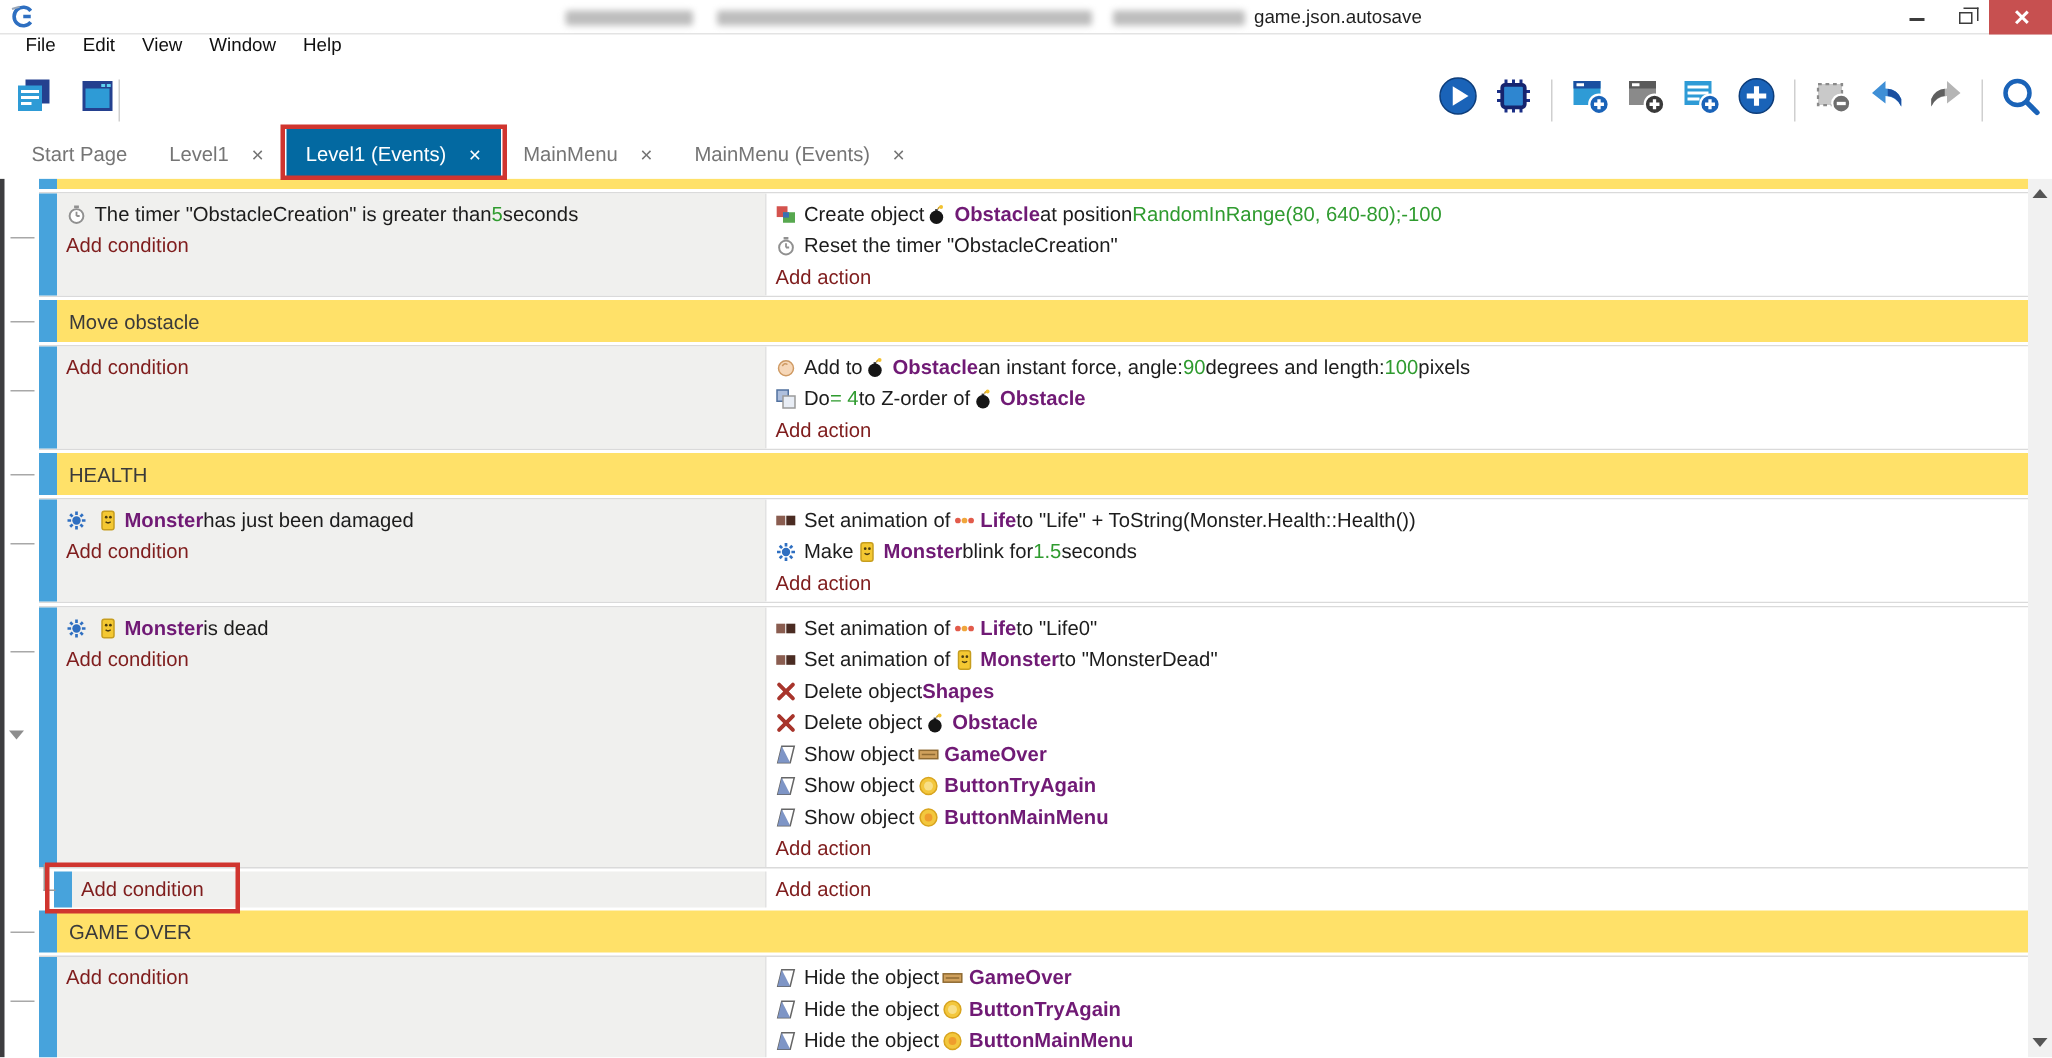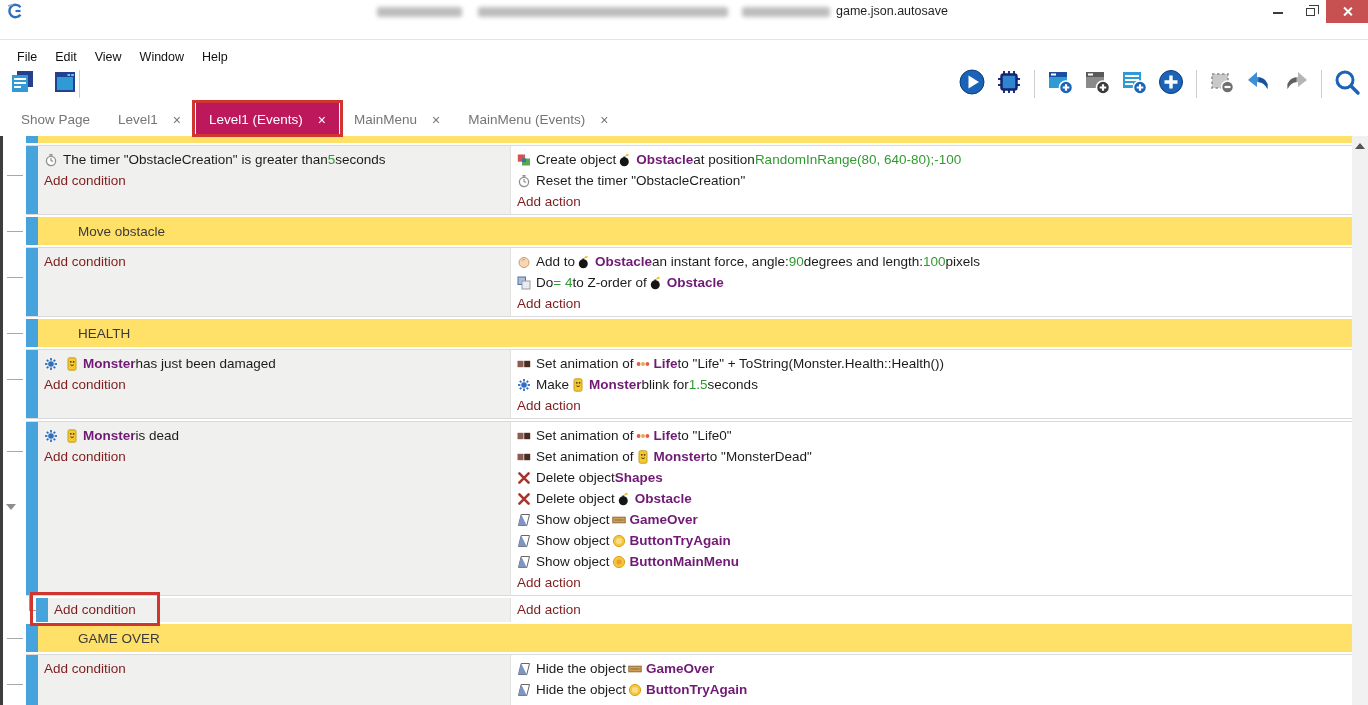--- a/index.html
+++ b/index.html
@@ -1,68 +1,68 @@
 <!DOCTYPE html>
 <html><head>
 <meta charset="utf-8">
 <style>
   * {margin:0; padding:0; box-sizing:border-box;}
   html,body {width:1368px; height:705px; overflow:hidden; background:#fff;
     font-family:"Liberation Sans", sans-serif; position:relative;}
 
   
-  .titlebar {height:40px; background:#fff; border-bottom:1px solid #e4e4e4; position:relative;}
+  .titlebar {height:23px; background:#fff; border-bottom:1px solid #e4e4e4; position:relative;}
   .logo {position:absolute; left:7px; top:3px;}
   .blur {position:absolute; top:7px; height:10px; background:#bdbdbd; border-radius:2px; filter:blur(2px);}
   .blur1 {left:377px; width:85px;}
   .blur2 {left:478px; width:250px;}
   .blur3 {left:742px; width:88px;}
   .wtitle {position:absolute; left:836px; top:4px; font-size:12.5px; color:#1f1f1f;}
   .wc {position:absolute; right:0; top:0; height:23px; display:flex;}
   .wbtn {width:32px; height:23px; position:relative;}
   .min-glyph {width:10px; border-top:2px solid #3c3c3c; margin:12px auto 0;}
   .restore-glyph {width:9px; height:8px; border:1px solid #3c3c3c; margin:8px auto 0; position:relative; background:#fff;}
   .restore-glyph:before {content:''; position:absolute; left:2px; top:-4px; width:9px; height:8px;
     border:1px solid #3c3c3c; border-bottom:none; border-left:none;}
   .wclose {width:42px; background:#c75050;}
   .x-glyph {position:relative; width:11px; height:11px; margin:6px auto 0;}
   .x-glyph:before,.x-glyph:after {content:''; position:absolute; left:5px; top:0; width:1.6px; height:11px; background:#fff;}
   .x-glyph:before {transform:rotate(45deg);} .x-glyph:after {transform:rotate(-45deg);}
 
   
-  .menubar {height:24px; background:#fff; display:flex; align-items:flex-end; padding-left:8px;}
+  .menubar {height:24px; background:#fff; display:flex; align-items:flex-start; padding-left:8px;}
   .menu-item {font-size:12.5px; color:#101010; padding:0 9px;}
 
   
   .toolbar {height:39px; background:#fff; position:relative; display:flex; align-items:center;}
   .tb-left {display:flex; align-items:center; gap:12px; padding-left:8px;}
   .tb-right {position:absolute; right:6px; top:0; height:39px; display:flex; align-items:center; gap:7px;}
   .tb-sep {width:1px; height:28px; background:#cfcfcf; margin:0 3px;}
   .tbtn {width:30px; height:30px; display:flex; align-items:center; justify-content:center;}
 
   
   .tabbar {height:33px; background:#fff; display:flex; align-items:stretch; padding-left:8px; overflow:visible; position:relative; z-index:6;}
   .tab {display:flex; align-items:center; padding:0 13px; font-size:13.5px; color:#757575; position:relative; margin-right:2px; white-space:nowrap;}
   .tab .tabx {margin-left:15px; font-size:14px; color:#757575;}
-  .tab.active {background:#be185d; color:#fff;justify-content:center;}
+  .tab.active {background:#0369a1; color:#fff;justify-content:center;}
   .tab.active .tabx {color:#fff;}
   .ann-ring {position:absolute; left:-4px; right:-4px; top:-3px; bottom:-1px; border:3px solid #d0352f; pointer-events:none;}
 
   
   .events {position:relative; height:586px; background:#fff; overflow:hidden;}
   .edge {position:absolute; left:0; top:0; width:3px; height:100%; background:#3d3d40; z-index:2;}
   .gutter {position:absolute; left:0; top:0; width:26px; height:100%; z-index:1;}
   .tick {position:absolute; left:7px; width:16px; height:0; border-top:1px solid #a8a8a8;}
   .garrow {position:absolute; left:6px; width:0; height:0; border-left:5px solid transparent;
     border-right:5px solid transparent; border-top:6px solid #8d8d8d;}
   .rows {position:absolute; left:26px; top:0; right:16px;}
   .row {display:flex; margin-bottom:2px; position:relative;}
   .bar {width:12px; background:#47a3dc; flex:none;}
   .row.group {height:28px; background:transparent;}
-  .gbody {flex:1; background:#ffe169; display:flex; align-items:center;padding-left:32px;}
+  .gbody {flex:1; background:#ffe169; display:flex; align-items:center;}
   .glabel {font-size:13.5px; color:#3a3a3a; padding-left:8px;}
   .row.gpartial {height:7px;}
   .row.event {border-top:1px solid #dadada; border-bottom:1px solid #dadada;}
   .cond {width:472px; flex:none; background:#f0f0ee; padding:3px 0 2px;}
   .act {flex:1; background:#fff; border-left:1px solid #e2e2e2; padding:3px 0 2px;}
   .line {height:21px; line-height:21px; padding-left:6px; font-size:13.5px; color:#1c1c1c;
     white-space:nowrap; display:flex; align-items:center; overflow:hidden;}
   .line .icn {display:inline-flex; align-items:center; margin-right:5px; flex:none;}
   .line .icn.inline {margin:0 4px 0 2px;}
   .seg-g {color:#2f9b2f;}
@@ -229,21 +229,21 @@
         <span class="icn"><svg width="28" height="28" viewBox="0 0 28 28">
             <circle cx="12" cy="12" r="8" fill="#fff" stroke="#1a63b8" stroke-width="3"></circle>
             <line x1="18" y1="18" x2="25" y2="25" stroke="#1a63b8" stroke-width="3.5" stroke-linecap="round"></line>
           </svg></span>
       </div>
     </div>
 </div>
 
 <div class="tabbar">
     <div class="tab">
-      <span>Show Page</span>
+      <span>Start Page</span>
     </div>
     <div class="tab">
       <span>Level1</span>
       <span class="tabx">×</span>
     </div>
     <div class="tab active">
       <span>Level1 (Events)</span>
       <span class="tabx">×</span>
       <div class="ann-ring"></div>
     </div>

